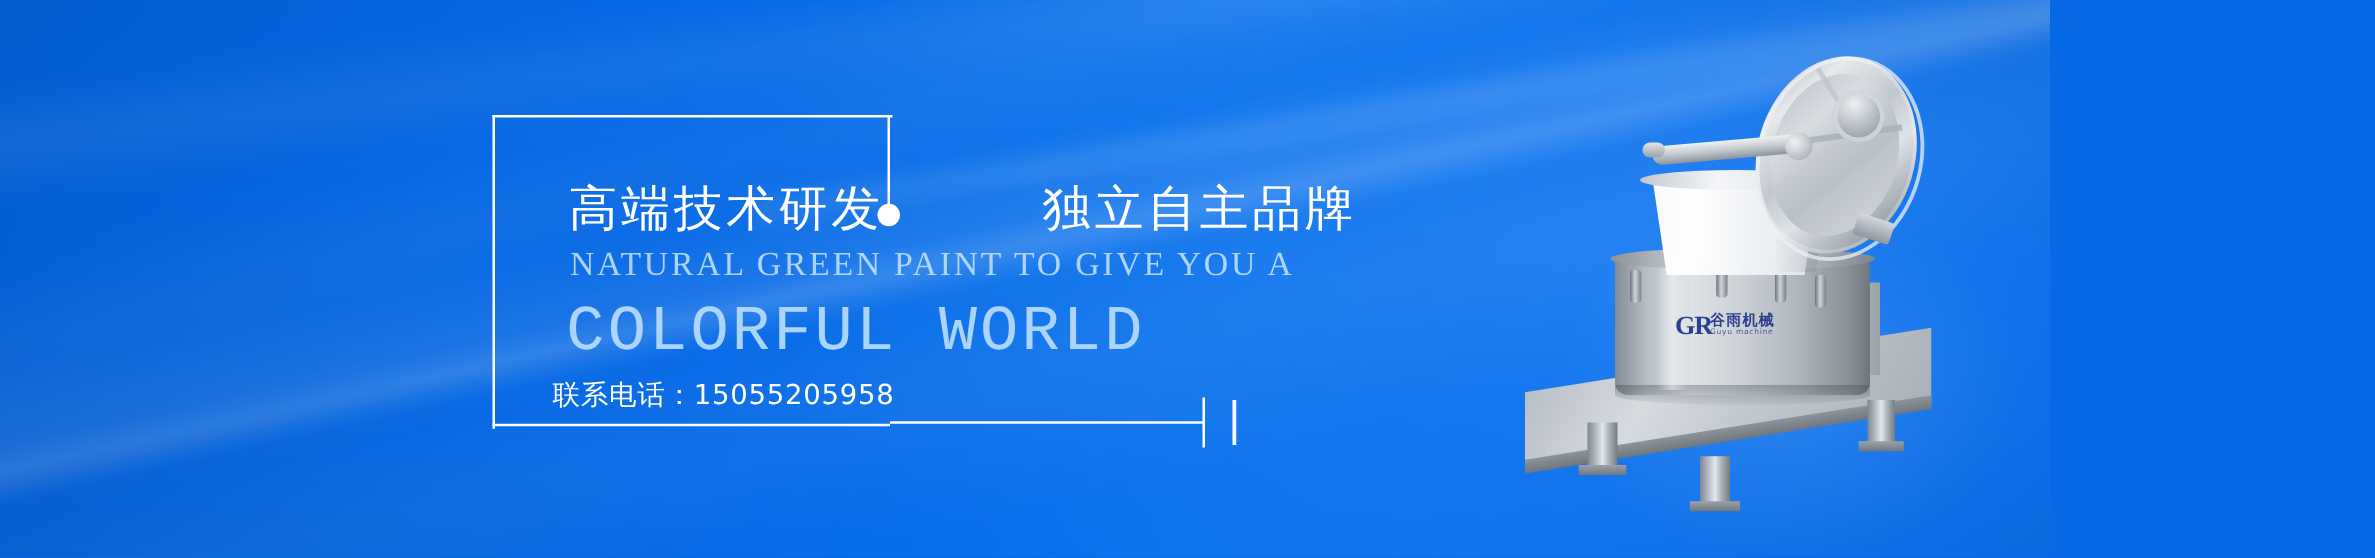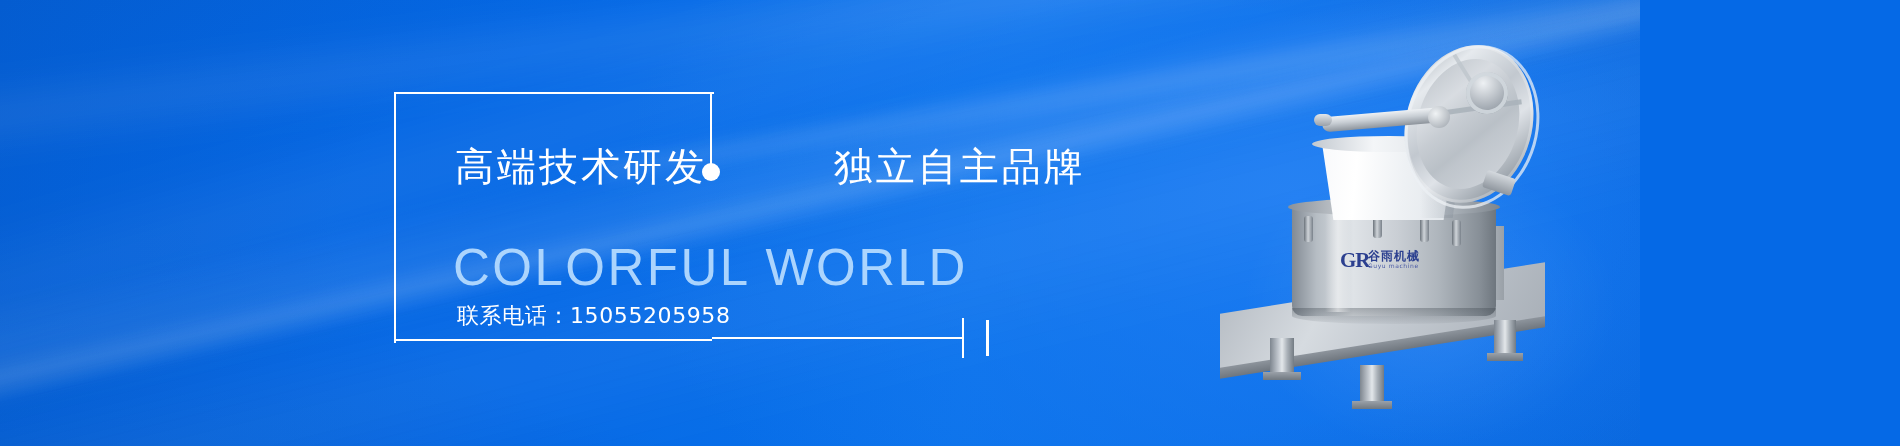--- a/index.html
+++ b/index.html
@@ -50,24 +50,24 @@
             font-size:39px;color:#ffffff;letter-spacing:3px;font-weight:300;
             font-family:"DejaVu Sans","Liberation Sans",sans-serif;}
   #headline .seg{display:inline-block;}
   #headline .sep{display:inline-block;width:96px;}
 
   #sub-en{position:absolute;left:456px;top:196px;white-space:nowrap;
           font-family:"Liberation Serif","DejaVu Serif",serif;
           font-size:27px;letter-spacing:2.2px;color:#b9dcff;opacity:.93;}
 
   #big-en{position:absolute;left:453px;top:238px;white-space:nowrap;
-          font-family:Liberation Sans, sans-serif;
+          font-family:Liberation Mono, monospace;
           font-size:51px;letter-spacing:2.5px;color:#b4daff;opacity:.95;}
 
-  #phone{position:absolute;left:457px;top:301px;white-space:nowrap;
+  #phone{position:absolute;left:442px;top:301px;white-space:nowrap;
          font-size:22px;color:#fff;letter-spacing:.6px;
          font-family:"DejaVu Sans","Liberation Sans",sans-serif;}
 
   
   #rule-h{position:absolute;left:712px;top:337px;width:252px;height:2px;background:#fff;}
   #rule-tick{position:absolute;left:962px;top:318px;width:2px;height:40px;background:#fff;}
   #rule-bar{position:absolute;left:986px;top:320px;width:3px;height:36px;background:#fff;}
   #prod-label{position:absolute;left:1002px;top:325px;white-space:nowrap;
               font-size:22px;color:#fff;letter-spacing:.5px;
               font-family:"DejaVu Sans","Liberation Sans",sans-serif;}
@@ -188,20 +188,21 @@
   <div id="frame-bottom"></div>
   <div id="drop-line"></div>
   <div id="drop-dot"></div>
 
   <div id="headline">
     <span class="seg">高端技术研发</span>
     <span class="sep"></span>
     <span class="seg">独立自主品牌</span>
   </div>
 
+  <div id="sub-en">NATURAL GREEN PAINT TO GIVE YOU A</div>
 
   <div id="big-en">COLORFUL WORLD</div>
 
   <div id="phone">联系电话：15055205958</div>
 
   <div id="rule-h"></div>
   <div id="rule-tick"></div>
   <div id="rule-bar"></div>
 
   <div id="machine">

